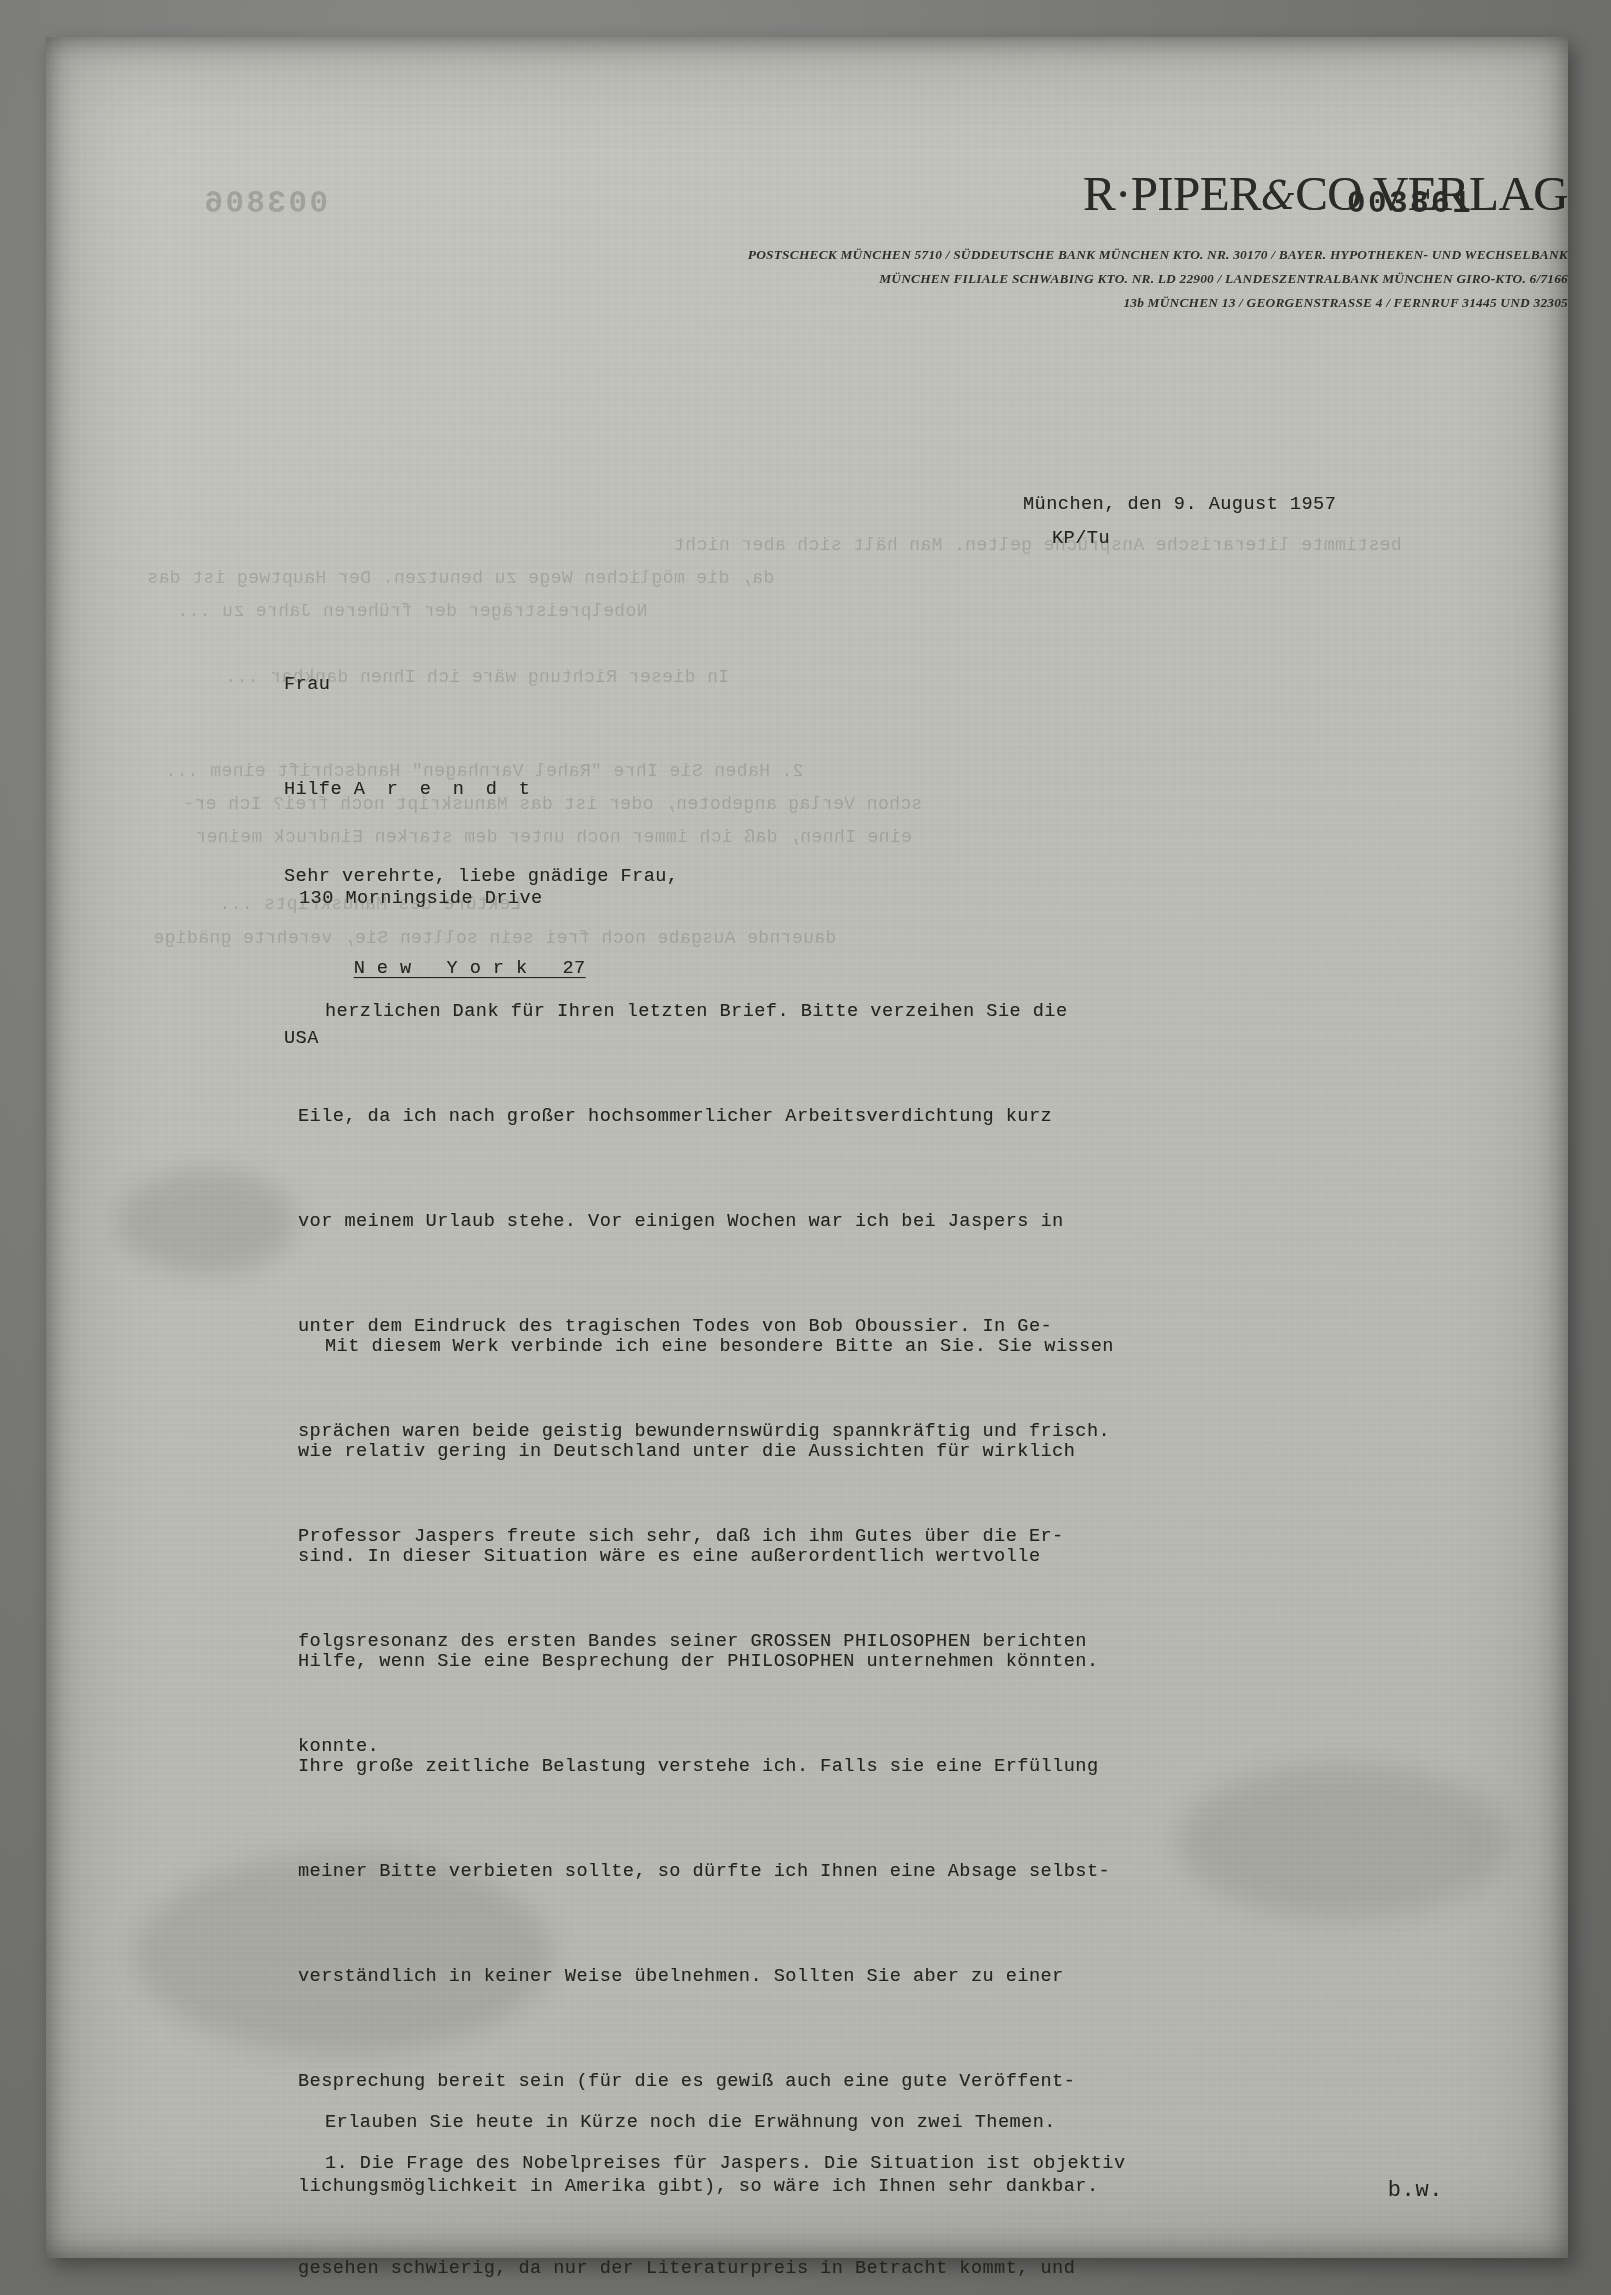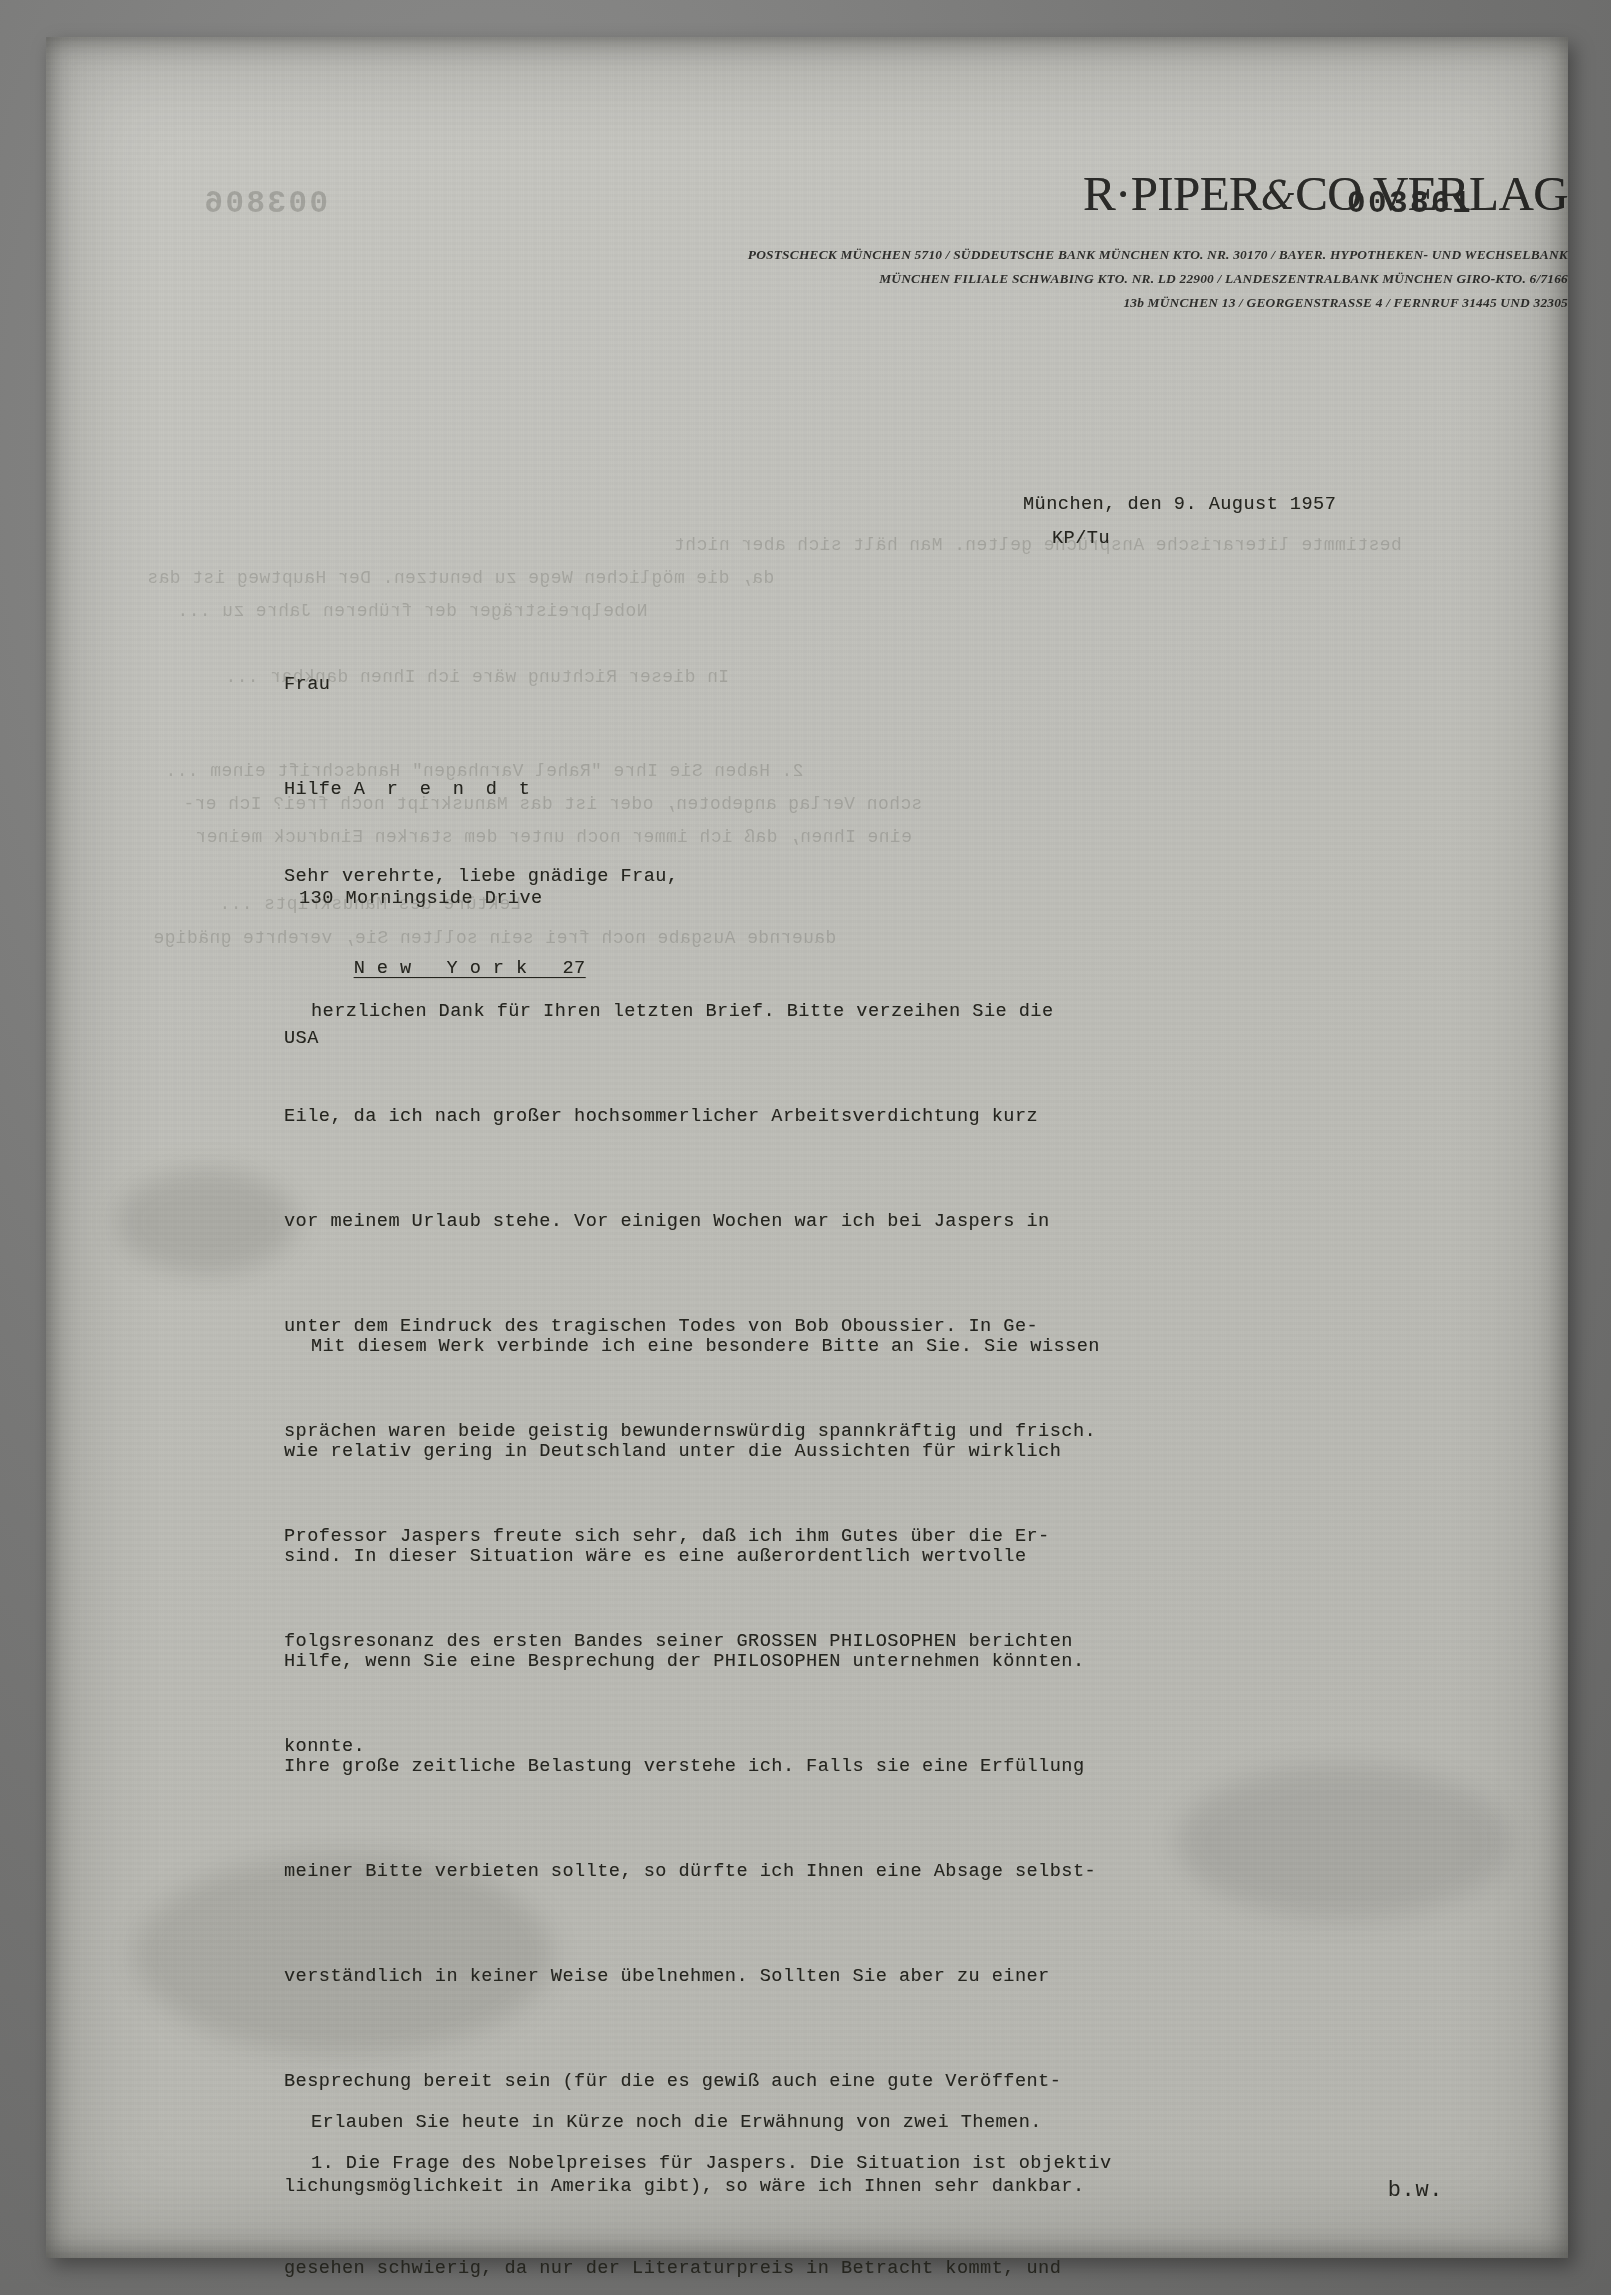--- a/index.html
+++ b/index.html
@@ -133,21 +133,21 @@
     text-shadow: 0.3px 0.3px 0 rgba(60,60,55,0.35);
   }
   .dateline { left: 977px; top: 450px; }
   .refline  { left: 1006px; top: 484px; }
 
   .address  { left: 238px; top: 560px; }
   .address .spaced { letter-spacing: 5.4px; }
   .address .underline { text-decoration: underline; text-underline-offset: 4.2px; }
 
   .salutation { left: 238px; top: 822px; }
-  .body-block { position: absolute; left: 238px; }
+  .body-block { position: absolute; left: 252px; }
   .indent { display: inline-block; width: 27px; }
 
   .bw {
     position: absolute;
     right: 125px;
     top: 2141px;
     font-family: "Liberation Mono", monospace;
     font-size: 22px;
     letter-spacing: 0.6px;
     color: #25251f;

